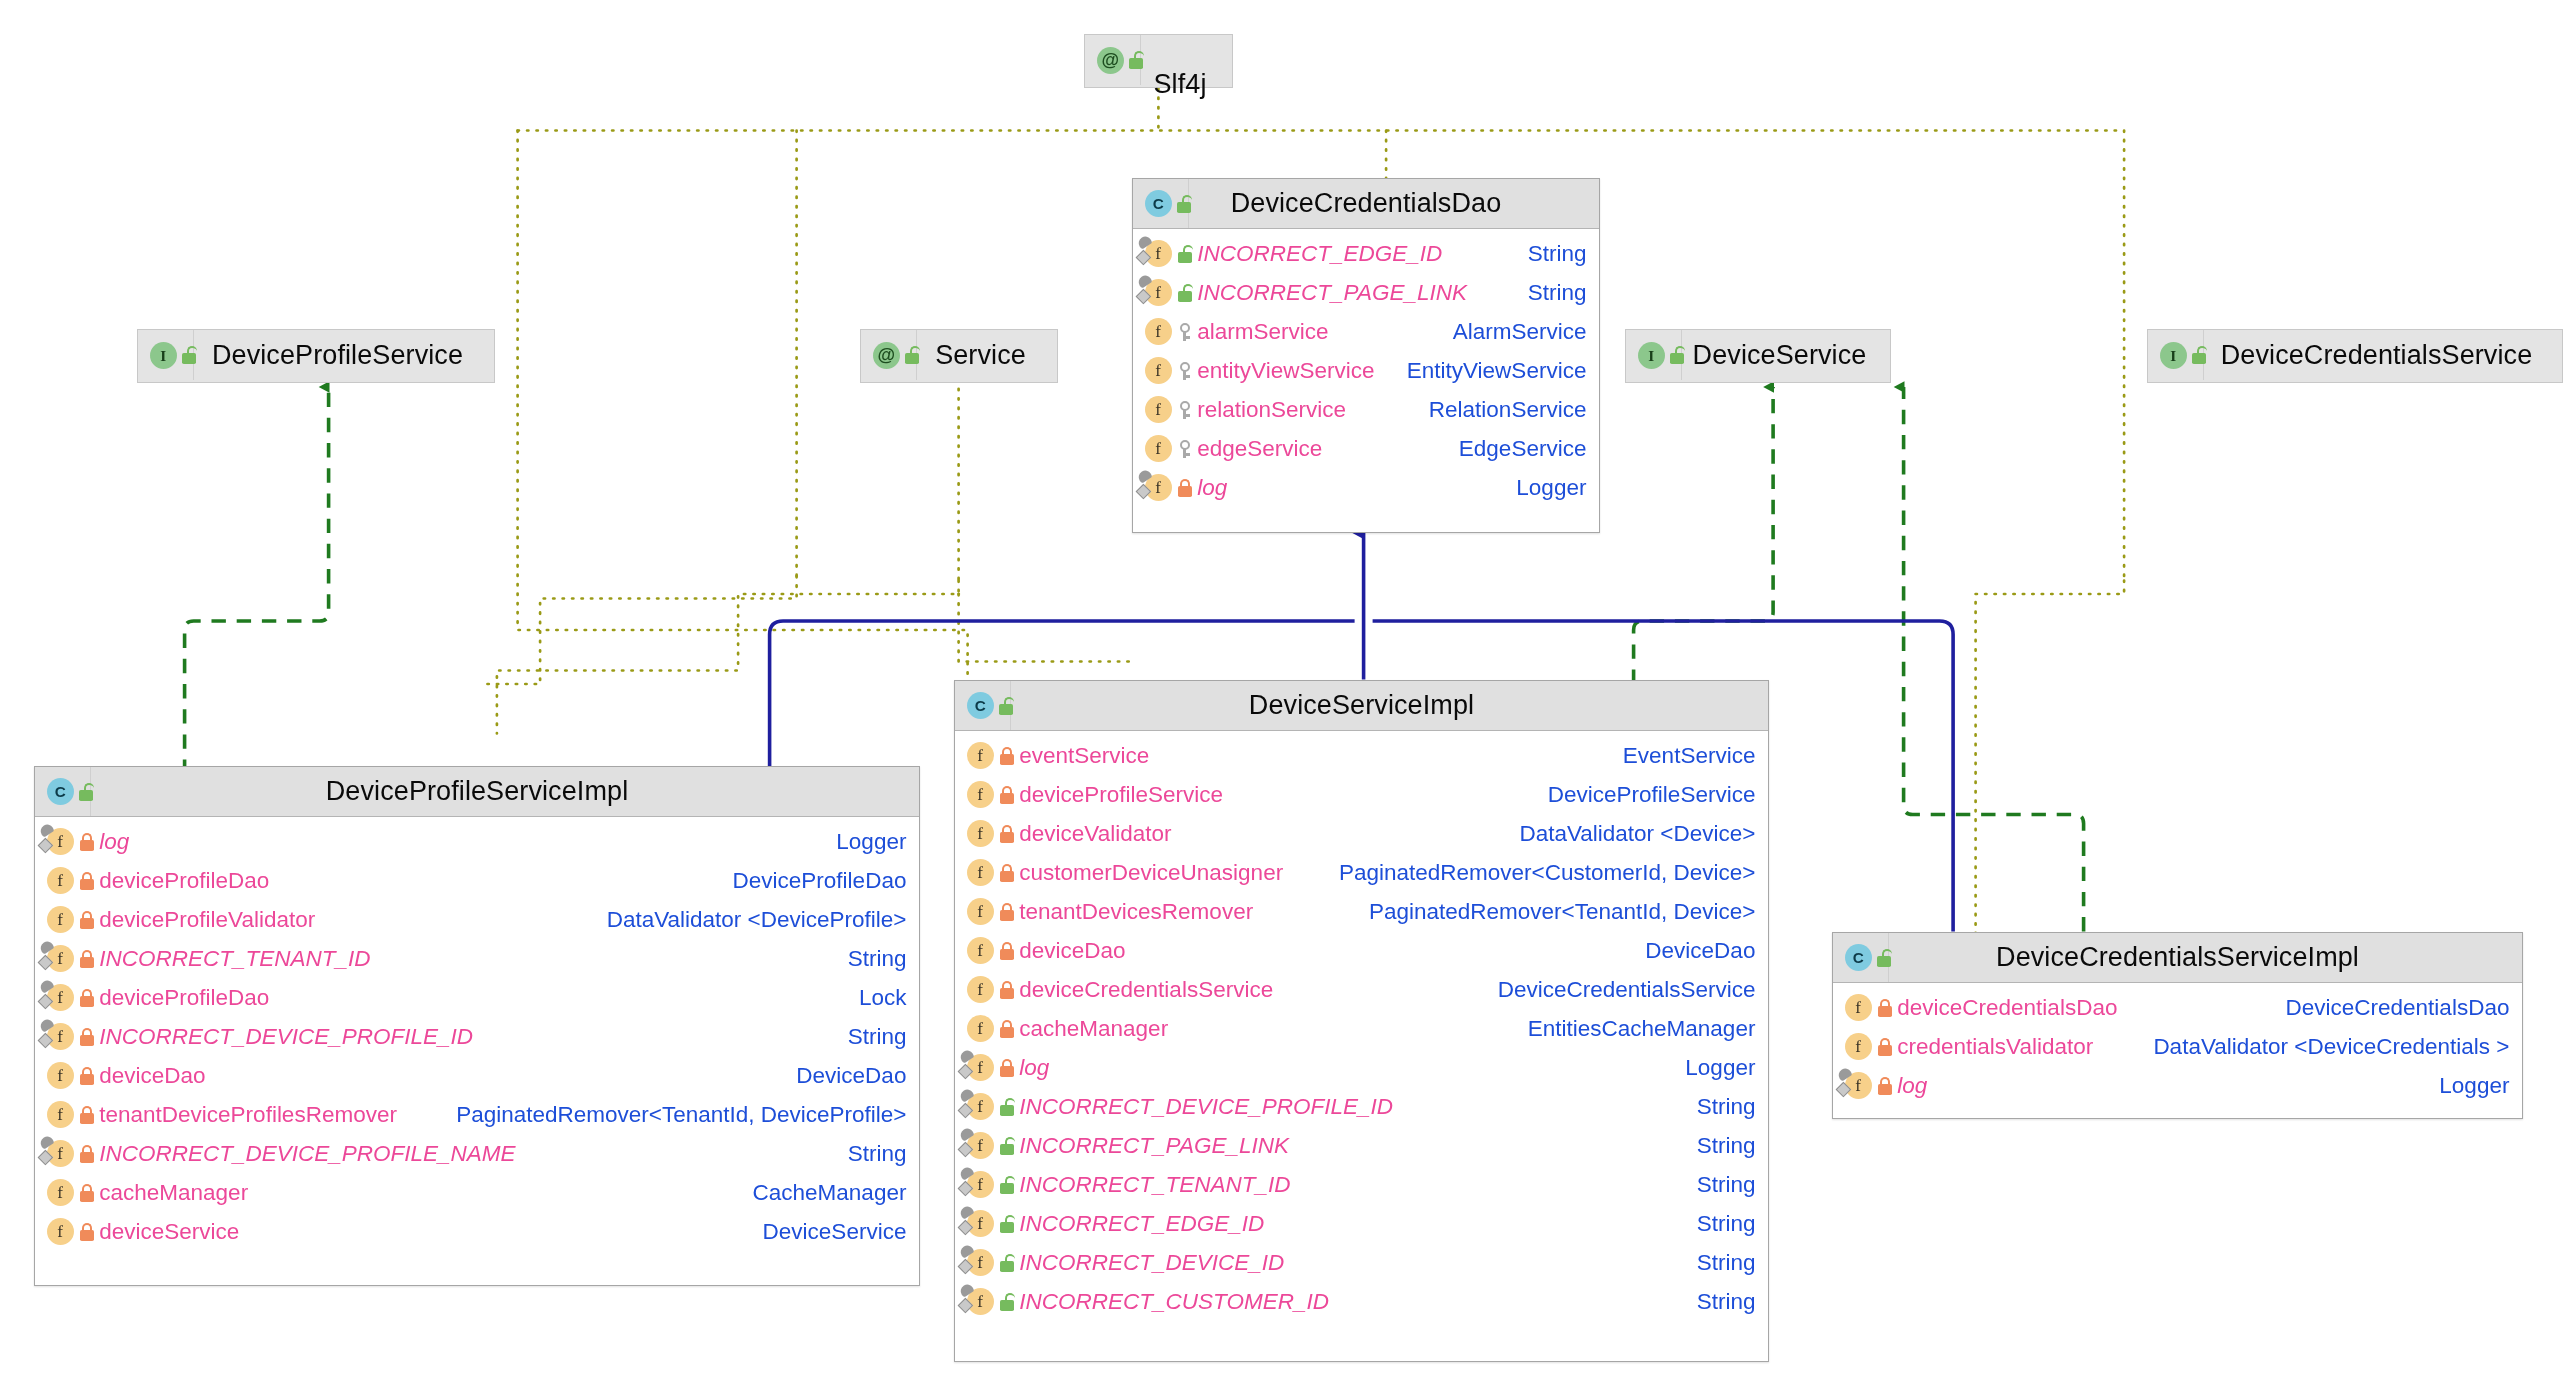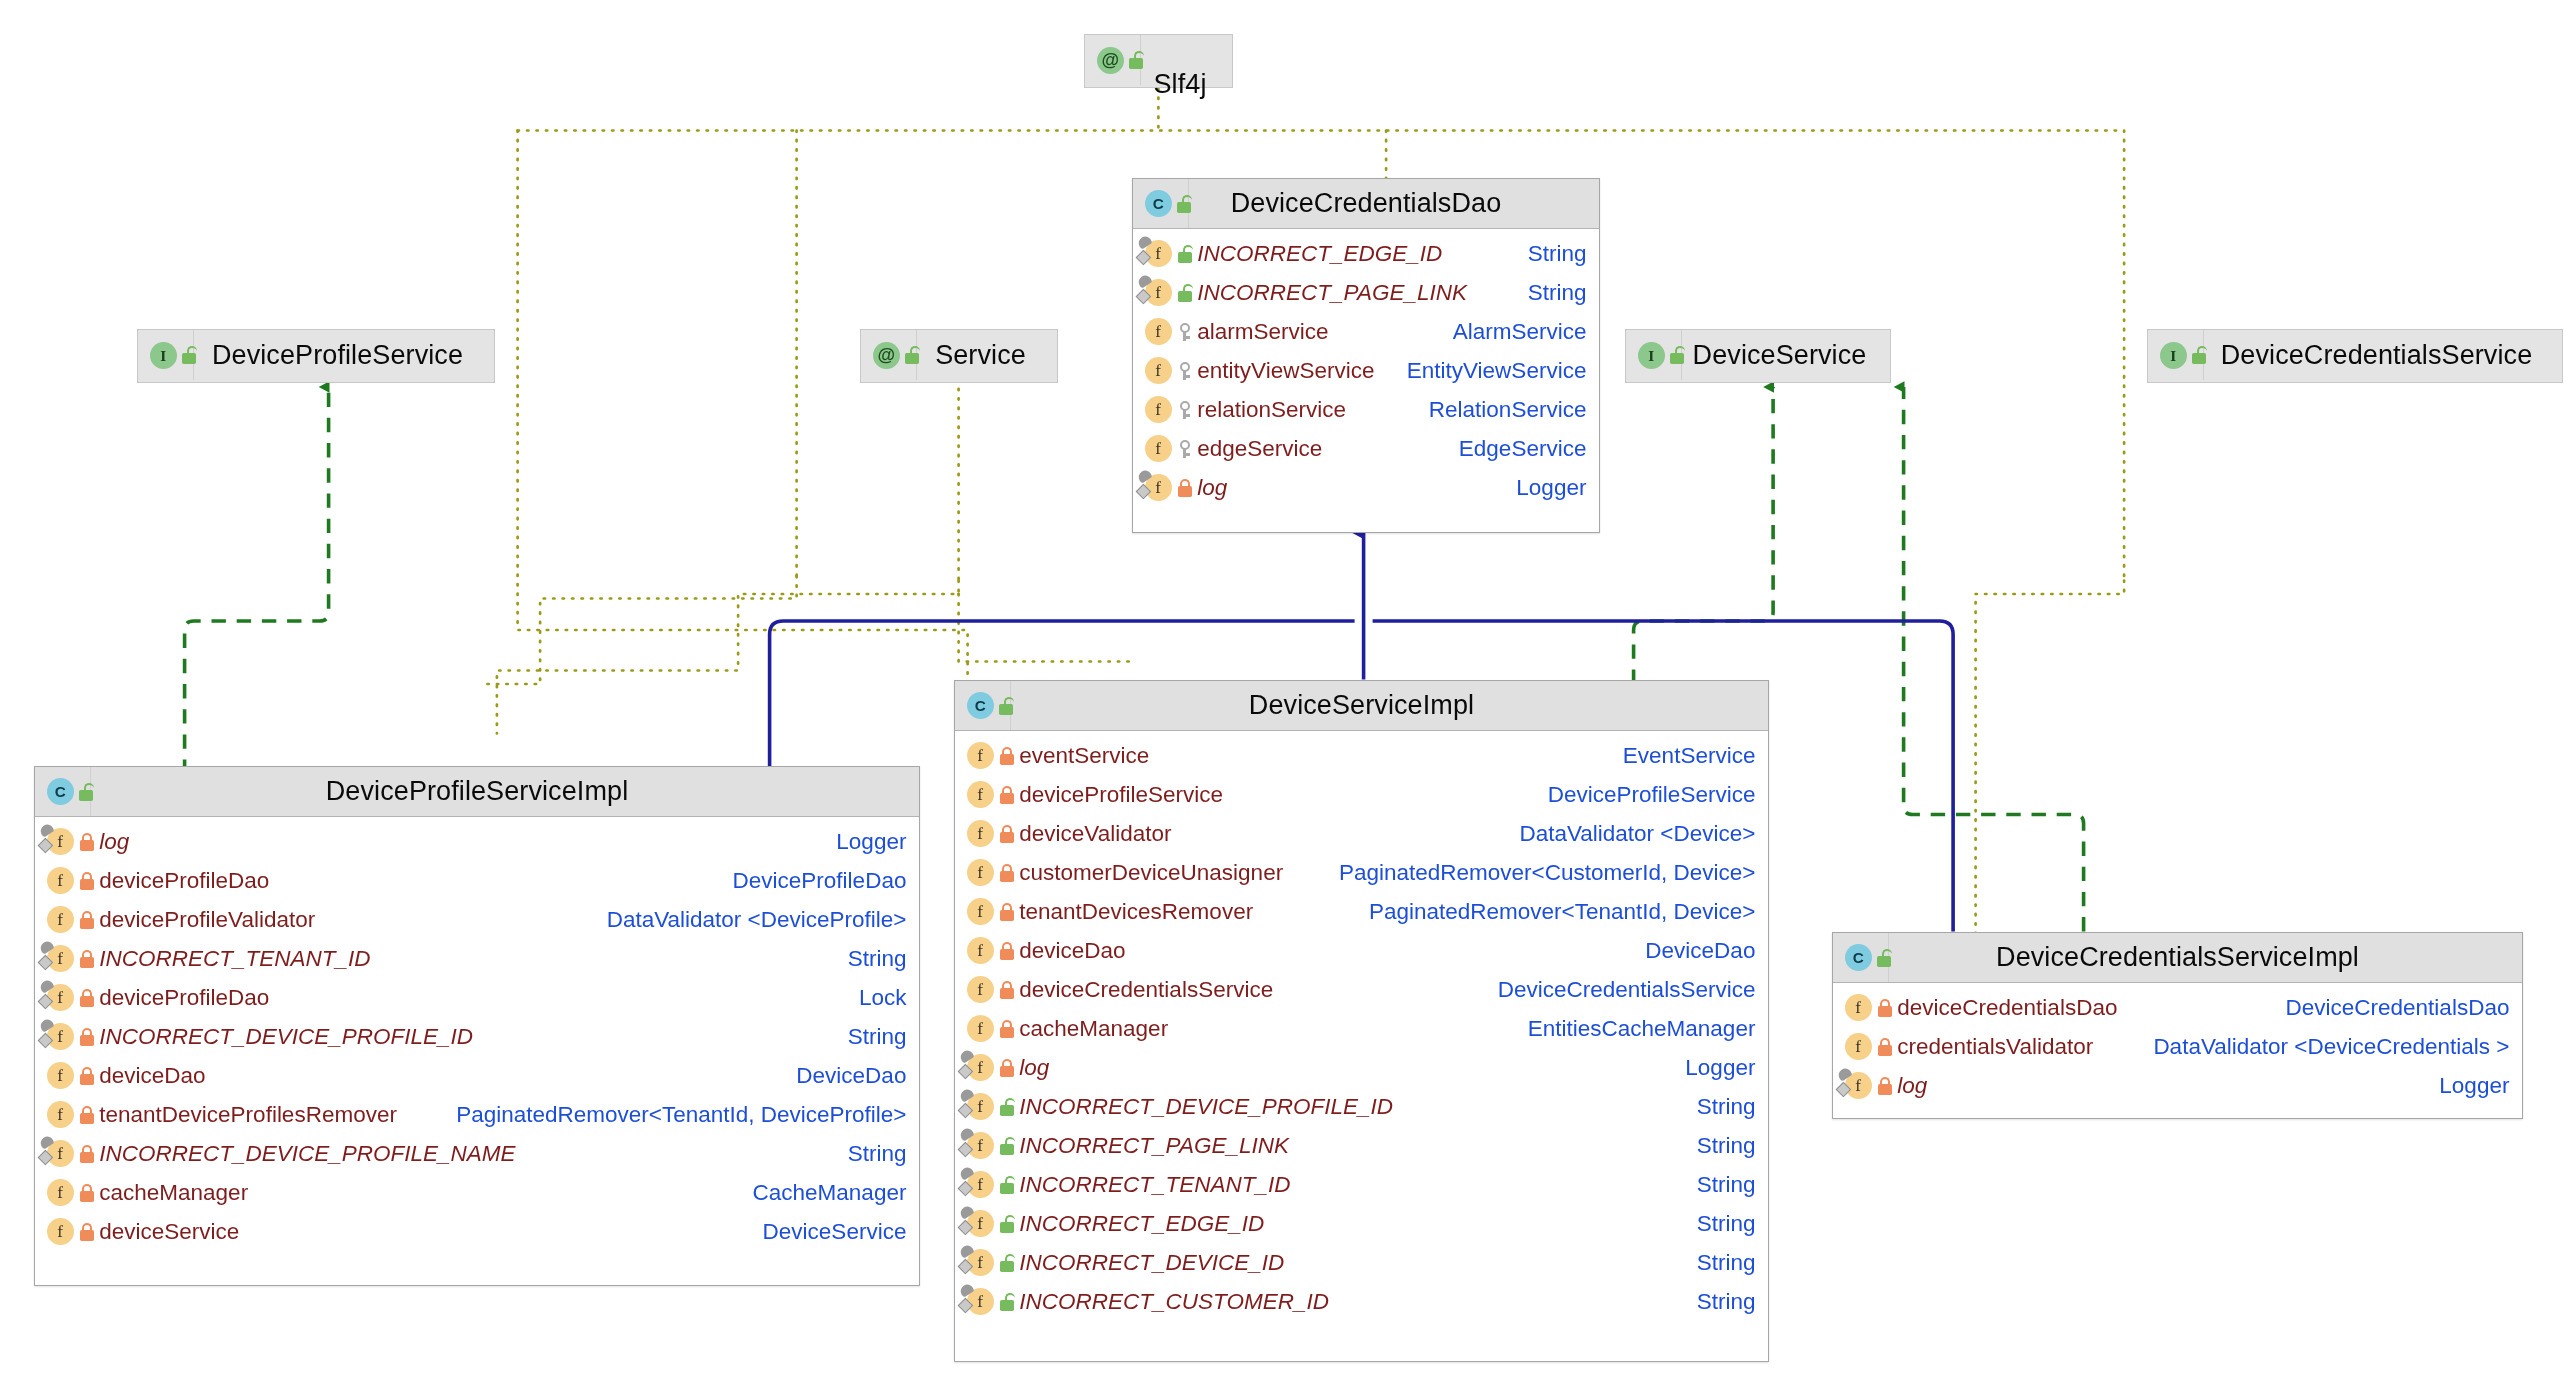--- a/index.html
+++ b/index.html
@@ -33,21 +33,21 @@
   }
   .node.plain .hdr .gutter{border-right:0.9px solid #cfcfcf;}
 
   
   .rows{padding:5.4px 0 5.4px 0;}
   .row{
     display:flex;align-items:center;height:39px;padding:0 12.6px 0 11.7px;
     box-sizing:border-box;white-space:nowrap;
   }
   .row .icons{display:flex;align-items:center;gap:5.4px;width:49px;flex:0 0 49px;}
-  .row .nm{font-size:22.5px;color:#7f1d1d;padding-left:3.6px;}
+  .row .nm{font-size:22.5px;color:#ec4899;padding-left:3.6px;}
   .row.stat .nm{font-style:italic;}
   .row .ty{font-size:22.5px;color:#1d4ed8;margin-left:auto;padding-left:20px;}
 
   
   .ic{position:relative;display:inline-block;flex:0 0 auto;}
 
   
   .ic-c{width:27px;height:27px;border-radius:50%;background:#7fcbe0;
         color:#0d3b49;font-size:15.3px;line-height:27px;text-align:center;font-weight:700;}
   .ic-i{width:27px;height:27px;border-radius:50%;background:#8cc78c;

